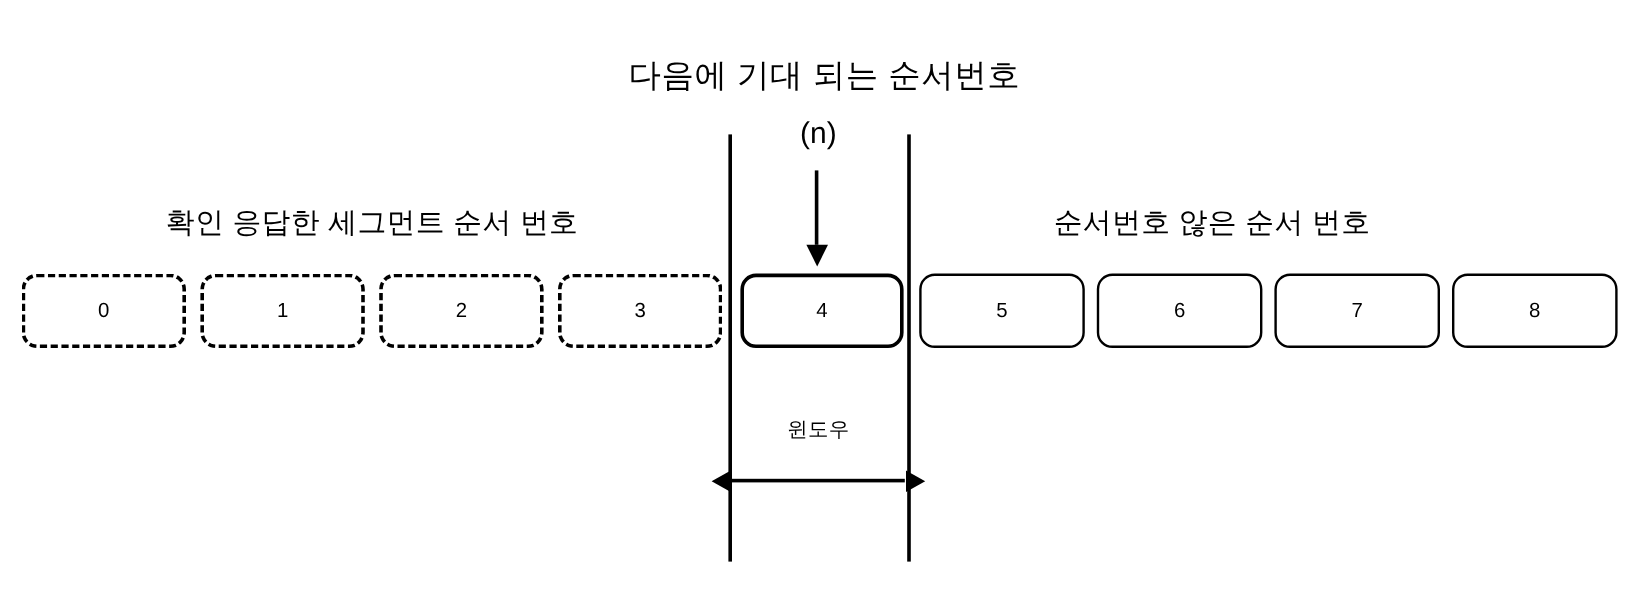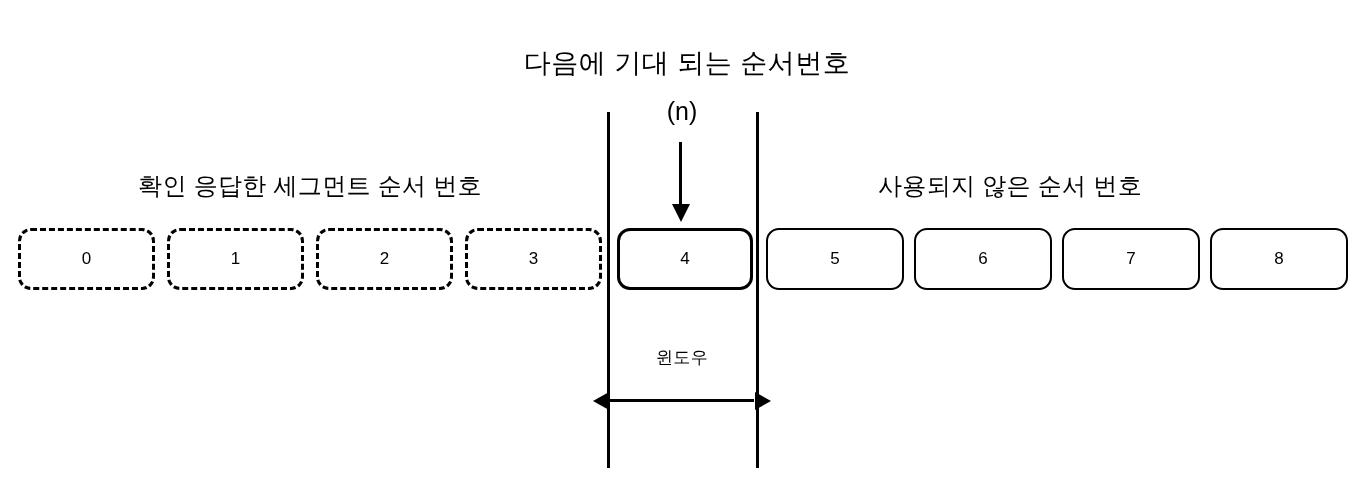--- a/index.html
+++ b/index.html
@@ -152,21 +152,21 @@
 <body>
 
 <div id="canvas">
 
   <div class="lbl" id="title-main">다음에 기대 되는 순서번호</div>
 
   <div class="lbl" id="title-n">(n)</div>
 
   <div class="lbl" id="label-acked">확인 응답한 세그먼트 순서 번호</div>
 
-  <div class="lbl" id="label-unused">사용되지 않은 순서 번호</div>
+  <div class="lbl" id="label-unused">순서번호 않은 순서 번호</div>
 
   <div class="lbl" id="label-window">윈도우</div>
 
   <div class="seg seg-acked" style="left:18px;">0</div>
   <div class="seg seg-acked" style="left:167px;">1</div>
   <div class="seg seg-acked" style="left:316px;">2</div>
   <div class="seg seg-acked" style="left:465px;">3</div>
 
   <div class="seg seg-current">4</div>
 

